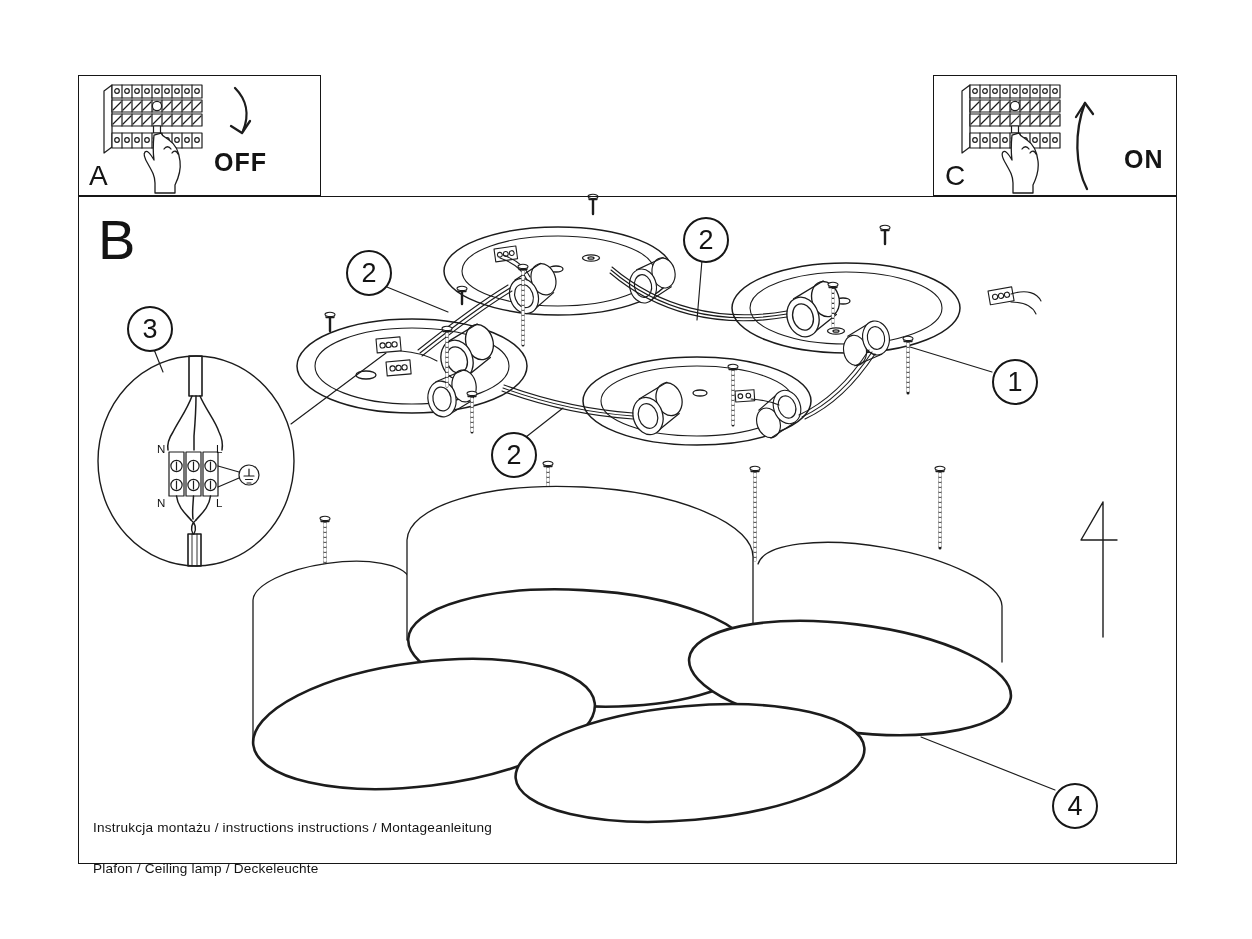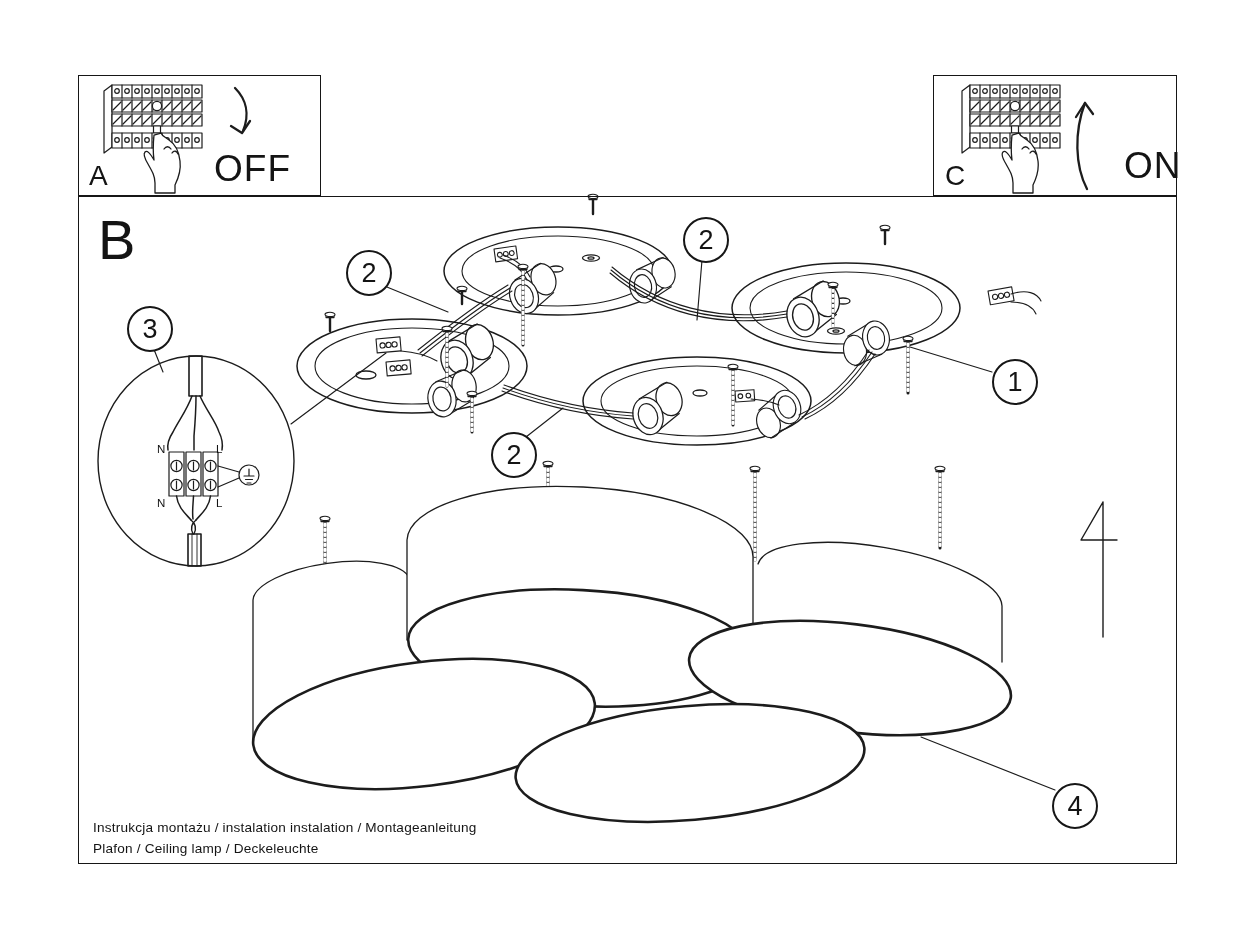--- a/index.html
+++ b/index.html
@@ -3,21 +3,21 @@
 <meta charset="utf-8">
 <style>
   html,body{margin:0;padding:0;background:#e8e8e8}
   .page{position:relative;width:1252px;height:939px;background:#ffffff;
         font-family:"Liberation Sans","DejaVu Sans",sans-serif;color:#141414;overflow:hidden}
   .art{position:absolute;left:0;top:0;z-index:1}
   .frame{position:absolute;border:1.7px solid #161616;background:transparent;z-index:2;pointer-events:none}
   .lbl{position:absolute;z-index:3;line-height:1;color:#141414}
   .step-letter{font-size:28px;font-weight:400}
   .big-letter{font-size:56px;font-weight:400;letter-spacing:1px}
-  .switch-word{font-size:37px;font-weight:400;letter-spacing:1px}
+  .switch-word{font-size:25px;font-weight:700;letter-spacing:1px}
   .badge{position:absolute;z-index:3;width:42px;height:42px;border:2.2px solid #161616;border-radius:50%;
          background:#fff;display:flex;align-items:center;justify-content:center;
          font-size:27px;font-weight:400}
   .nl{position:absolute;z-index:3;font-size:11.5px;font-weight:400}
   .footer-line{position:absolute;z-index:3;font-size:13.6px;letter-spacing:.2px}
 </style>
 </head>
 <body>
 
 <div class="page">
@@ -320,15 +320,15 @@
   <div class="badge" style="left:683px;top:217px">2</div>
   <div class="badge" style="left:491px;top:432px">2</div>
   <div class="badge" style="left:992px;top:359px">1</div>
   <div class="badge" style="left:1052px;top:783px">4</div>
 
   <div class="nl" style="left:157px;top:443px">N</div>
   <div class="nl" style="left:216px;top:443px">L</div>
   <div class="nl" style="left:157px;top:497px">N</div>
   <div class="nl" style="left:216px;top:497px">L</div>
 
-  <div class="footer-line" style="left:93px;top:820px">Instrukcja montażu / instalation instalation / Montageanleitung</div>
-  <div class="footer-line" style="left:93px;top:841px">Plafon / Ceiling lamp / Deckeleuchte</div>
+  <div class="footer-line" style="left:93px;top:820px">Instrukcja montażu / instructions instructions / Montageanleitung</div>
+  <div class="footer-line" style="left:93px;top:861px">Plafon / Ceiling lamp / Deckeleuchte</div>
 </div>
 
 </body></html>

